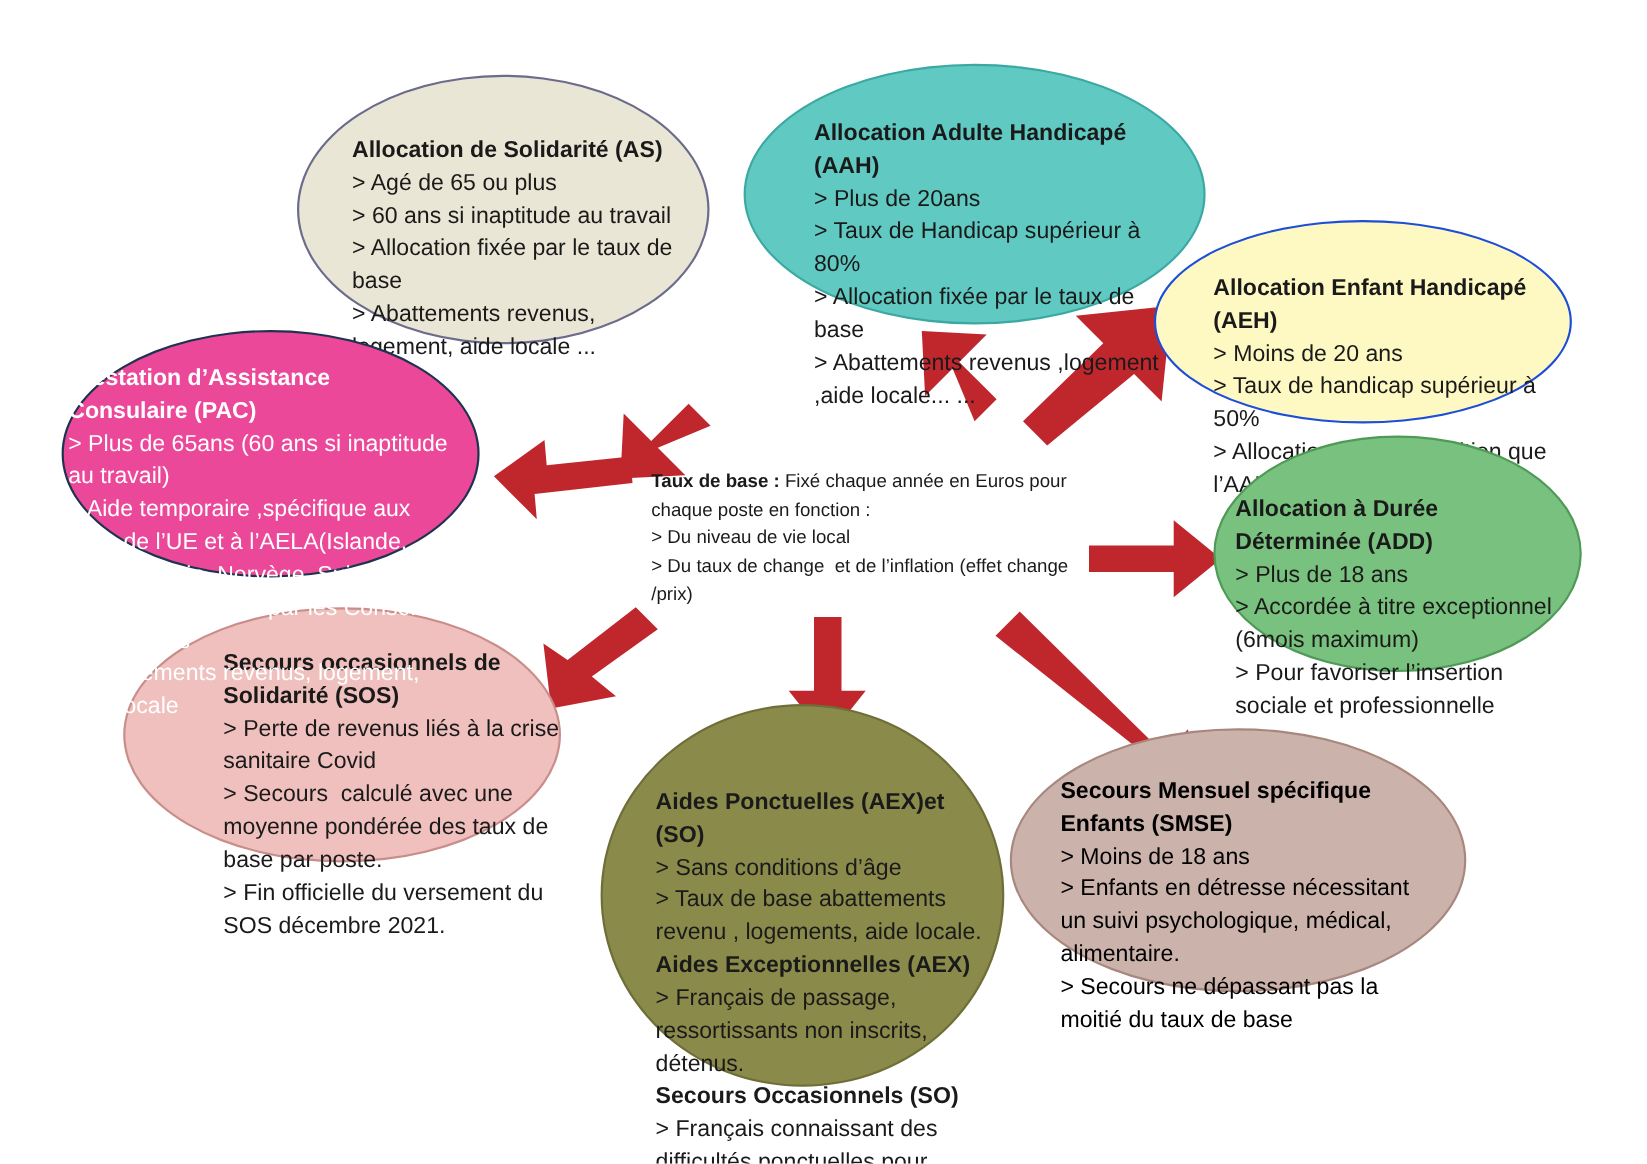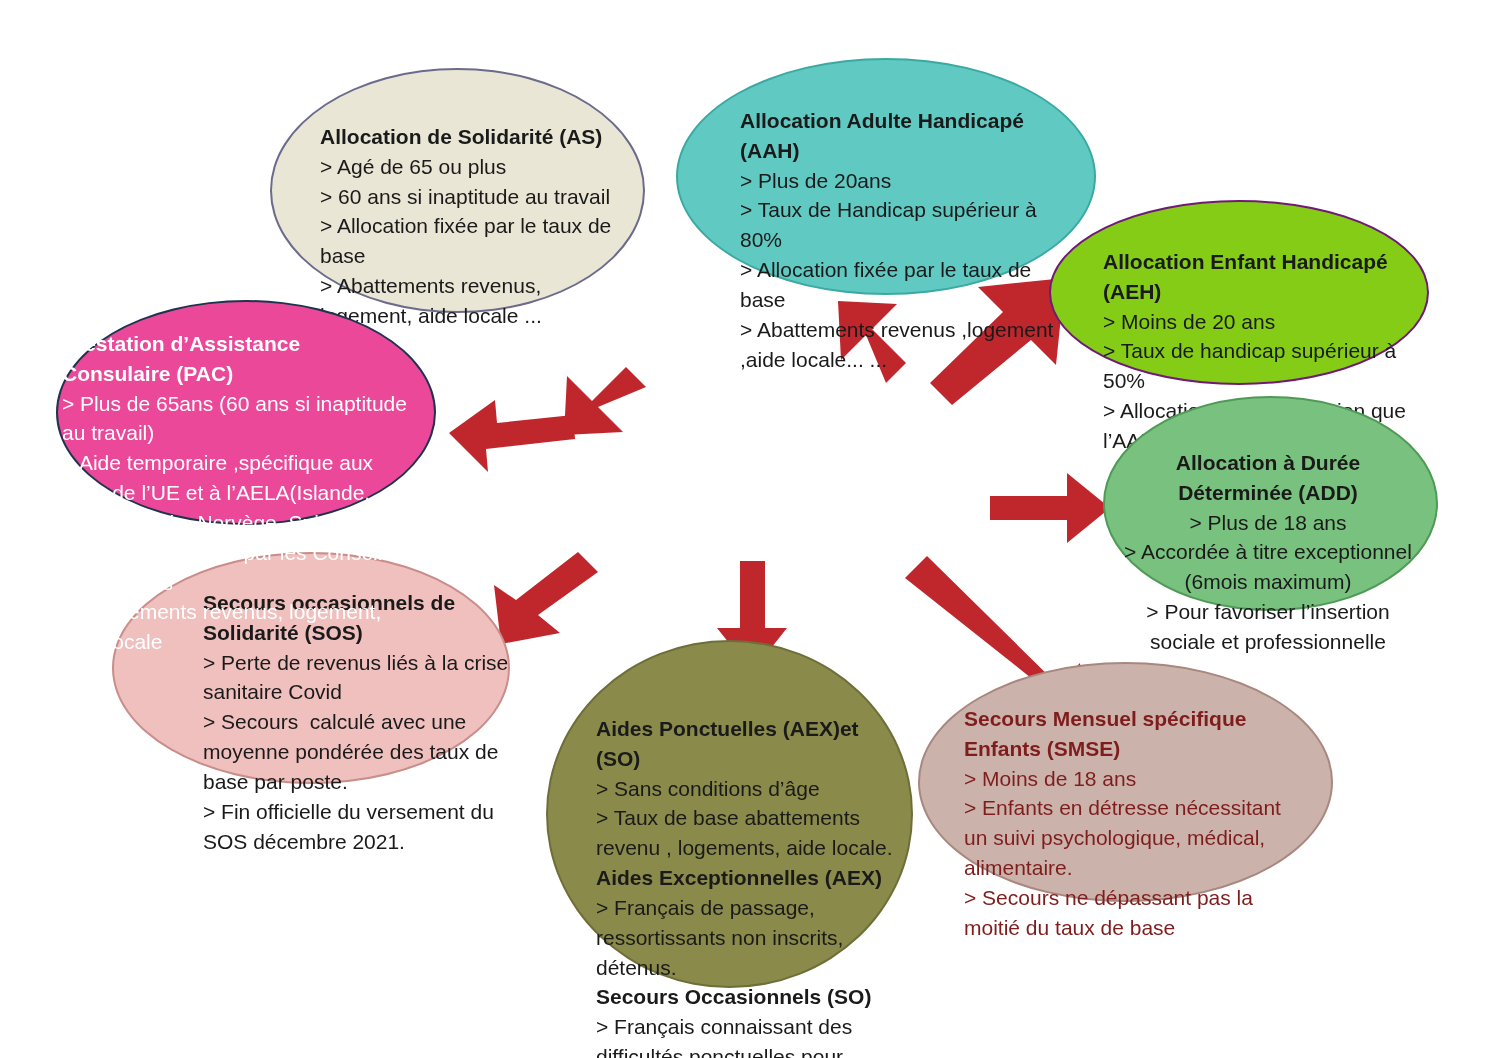--- a/index.html
+++ b/index.html
@@ -81,34 +81,34 @@
 &gt; Abattements revenus, logement, aide locale ...</span></div>
   </div>
 
   <div class="ellipse" style="left:676px; top:58px; width:420px; height:237px; background:#5FC9C2; border:2px solid #3BA9A2;">
     <div class="txt" style="left:62px; top:46px; width:330px; color:#1a1a1a;"><span class="ttl">Allocation Adulte Handicapé (AAH)</span><br><span>&gt; Plus de 20ans
 &gt; Taux de Handicap supérieur à 80%
 &gt; Allocation fixée par le taux de base
 &gt; Abattements revenus ,logement ,aide locale... ...</span></div>
   </div>
 
-  <div class="ellipse" style="left:1049px; top:200px; width:380px; height:185px; background:#84cc16; border:2px solid #701a75;">
+  <div class="ellipse" style="left:1049px; top:200px; width:380px; height:185px; background:#fef9c3; border:2px solid #1d4ed8;">
     <div class="txt" style="left:52px; top:45px; width:310px; color:#1a1a1a;"><span class="ttl">Allocation Enfant Handicapé (AEH)</span><br><span>&gt; Moins de 20 ans
 &gt; Taux de handicap supérieur à 50%
 &gt; Allocation même condition que l’AAH</span></div>
   </div>
 
   <div class="ellipse" style="left:1103px; top:396px; width:335px; height:215px; background:#79C17E; border:2px solid #4F9A56;">
-    <div class="txt" style="left:18px; top:50px; width:290px; color:#1a1a1a;text-align:center;"><span class="ttl">Allocation à Durée Déterminée (ADD)</span><br><span>&gt; Plus de 18 ans
+    <div class="txt" style="left:18px; top:50px; width:290px; color:#1a1a1a;"><span class="ttl">Allocation à Durée Déterminée (ADD)</span><br><span>&gt; Plus de 18 ans
 &gt; Accordée à titre exceptionnel (6mois maximum)
 &gt; Pour favoriser l’insertion sociale et professionnelle</span></div>
   </div>
 
   <div class="ellipse" style="left:918px; top:662px; width:415px; height:240px; background:#CBB3AC; border:2px solid #A8877E;">
-    <div class="txt" style="left:44px; top:40px; width:345px; color:#7f1d1d;"><span class="ttl">Secours Mensuel spécifique Enfants (SMSE)</span><br><span>&gt; Moins de 18 ans
+    <div class="txt" style="left:44px; top:40px; width:345px; color:#000000;"><span class="ttl">Secours Mensuel spécifique Enfants (SMSE)</span><br><span>&gt; Moins de 18 ans
 &gt; Enfants en détresse nécessitant un suivi psychologique, médical, alimentaire.
 &gt; Secours ne dépassant pas la moitié du taux de base</span></div>
   </div>
 
   <div class="ellipse" style="left:546px; top:640px; width:367px; height:348px; background:#8A8A4B; border:2px solid #6E6E38;">
     <div class="txt" style="left:48px; top:72px; width:300px; color:#1a1a1a;"><span class="ttl">Aides Ponctuelles (AEX)et (SO)</span><br><span>&gt; Sans conditions d’âge
 &gt; Taux de base abattements revenu , logements, aide locale.</span><br><span class="ttl">Aides Exceptionnelles (AEX)</span><br><span>&gt; Français de passage, ressortissants non inscrits, détenus.</span><br><span class="ttl">Secours Occasionnels (SO)</span><br><span>&gt; Français connaissant des difficultés ponctuelles pour lesquelles ils n’existent aucune autre possibilité d’assistance</span></div>
   </div>
 
   <div class="ellipse" style="left:112px; top:552px; width:398px; height:232px; background:#EFC0BD; border:2px solid #C98D8A;">
@@ -117,14 +117,17 @@
 &gt; Fin officielle du versement du SOS décembre 2021.</span></div>
   </div>
 
   <div class="ellipse" style="left:56px; top:300px; width:380px; height:225px; background:#ec4899; border:2px solid #1E3350;">
     <div class="txt" style="left:4px; top:27px; width:350px; color:#ffffff;"><span class="ttl">Prestation d’Assistance Consulaire (PAC)</span><br><span>&gt; Plus de 65ans (60 ans si inaptitude au travail)
 &gt; Aide temporaire ,spécifique aux pays de l’UE et à l’AELA(Islande, Liechtenstein, Norvège, Suisse)
 &gt; Montant proposé par les Conseils Consulaires
 &gt; Abattements revenus, logement, aide locale</span></div>
   </div>
 
+  <div class="center-text" style="left:592px; top:425px; width:390px;"><span class="ttl">Taux de base :</span><span> Fixé chaque année en Euros pour chaque poste en fonction :
+&gt; Du niveau de vie local
+&gt; Du taux de change  et de l’inflation (effet change /prix)</span></div>
 
 </div>
 
 </body></html>

